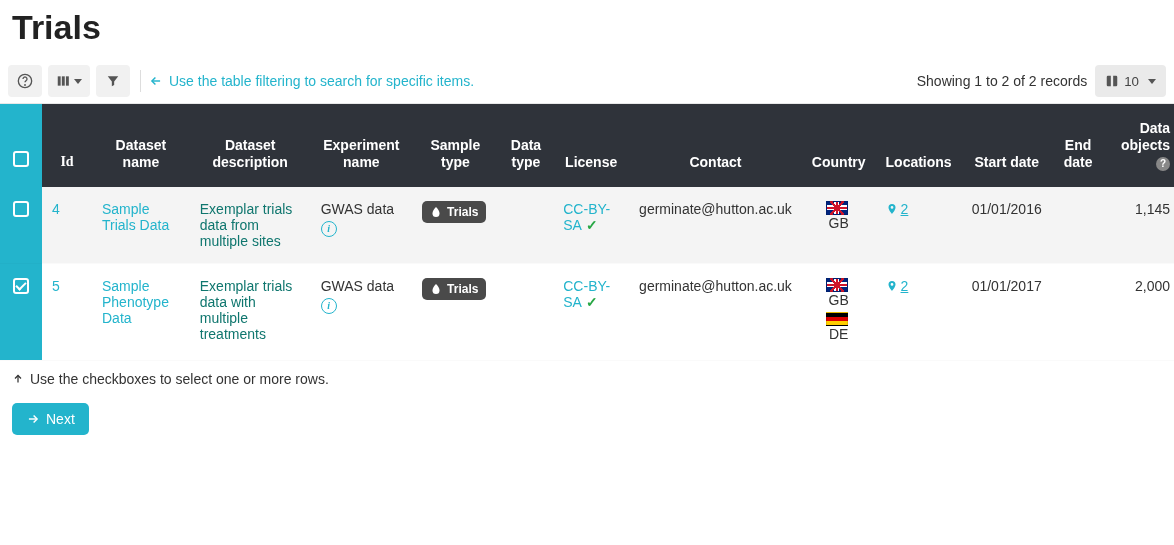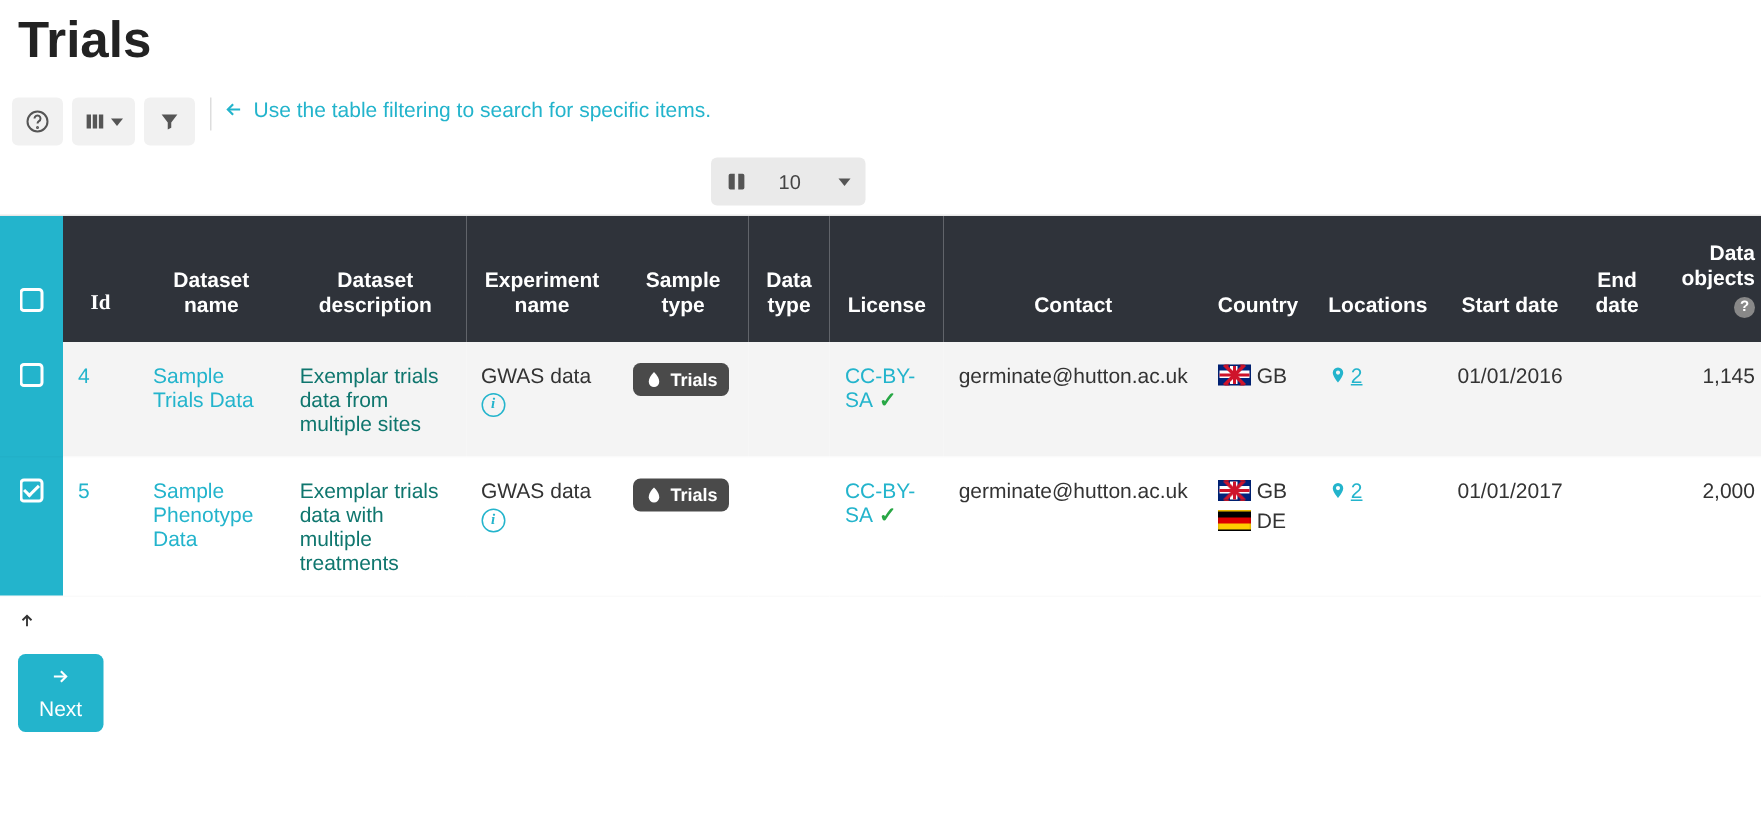--- a/index.html
+++ b/index.html
@@ -1,25 +1,25 @@
 <!DOCTYPE html>
 <html><head>
 <meta charset="utf-8">
 <style>
   * { box-sizing: border-box; margin: 0; padding: 0; }
   body { font-family: -apple-system, BlinkMacSystemFont, "Segoe UI", Arial, sans-serif; font-size: 14px; color: #333; background: #fff; }
   .container { width: 1174px; }
   .page-title { font-size: 34px; font-weight: 700; padding: 8px 12px 12px; color: #222; }
-  .toolbar { display: flex; align-items: flex-start; padding: 6px 8px; border-bottom: 1px solid #e8e8e8; }
+  .toolbar { display: flex; align-items: center; padding: 6px 8px; border-bottom: 1px solid #e8e8e8; }
   .tb-btn { display: inline-flex; align-items: center; justify-content: center; height: 32px; min-width: 34px; padding: 0 8px; border: none; background: #f1f1f1; border-radius: 4px; margin-right: 6px; cursor: pointer; color: #555; }
   .tb-sep { width: 1px; height: 22px; background: #ddd; margin: 0 4px; }
   .hint { display: inline-flex; align-items: center; color: #23b4cc; font-size: 14px; margin-left: 4px; }
   .hint svg { margin-right: 6px; }
   .right-stats { margin-left: auto; color: #333; font-size: 14px; padding-right: 8px; }
-  .pager-btn { display: inline-flex; align-items: center; height: 32px; padding: 0 10px; background: #eaeaea; border: none; border-radius: 4px; cursor: pointer; color: #444; gap: 21px; margin-top: 40px; }
+  .pager-btn { display: inline-flex; align-items: center; height: 32px; padding: 0 10px; background: #eaeaea; border: none; border-radius: 4px; cursor: pointer; color: #444; gap: 5px; }
   .caret { display:inline-block; width:0; height:0; border-left:4px solid transparent; border-right:4px solid transparent; border-top:5px solid #555; margin-left:4px; vertical-align: middle; }
 
   .table-wrap { overflow-x: auto; width: 100%; }
   
   .table-wrap::-webkit-scrollbar { height: 12px; }
   .table-wrap::-webkit-scrollbar-thumb { background: #c9c9c9; border-radius: 2px; }
   .table-wrap::-webkit-scrollbar-track { background: #f0f0f0; }
 
   table { border-collapse: collapse; width: 1180px; min-width: 1180px; }
   thead th { background: #2f333a; color: #fff; font-weight: 700; font-size: 14px; text-align: center; padding: 16px 10px; vertical-align: bottom; line-height: 1.2; }
@@ -46,28 +46,28 @@
   .flag-gb { background:
     linear-gradient(#cf142b,#cf142b) center/100% 2px no-repeat,
     linear-gradient(#cf142b,#cf142b) center/2px 100% no-repeat,
     linear-gradient(45deg, transparent 45%, #cf142b 45%, #cf142b 55%, transparent 55%),
     linear-gradient(-45deg, transparent 45%, #cf142b 45%, #cf142b 55%, transparent 55%),
     linear-gradient(#fff,#fff) center/100% 5px no-repeat,
     linear-gradient(#fff,#fff) center/5px 100% no-repeat,
     #00247d; }
   .flag-de { background: linear-gradient(#000 0 33%, #dd0000 33% 66%, #ffce00 66% 100%); }
 
-  .country-line { display: flex; align-items: center; gap: 0; margin-bottom: 4px; }
+  .country-line { display: flex; align-items: center; gap: 0; margin-bottom: 4px; flex-direction: column; }
 
   .loc { display: inline-flex; align-items: center; gap: 3px; color: #23b4cc; }
 
   .info-icon { display:inline-flex; align-items:center; justify-content:center; width:16px; height:16px; border:1.5px solid #23b4cc; border-radius:50%; color:#23b4cc; font-size:10px; font-style: italic; font-weight:bold; font-family: serif; margin-top:4px; }
 
   .below-hint { display: flex; align-items: center; gap: 6px; padding: 10px 12px; font-size: 14px; color: #333; }
-  .next-btn { display: inline-flex; align-items: center; gap: 6px; background: #23b4cc; color: #fff; border: none; border-radius: 5px; padding: 8px 14px; font-size: 14px; font-weight: 500; cursor: pointer; margin: 6px 12px 12px; flex-direction: column; }
+  .next-btn { display: inline-flex; align-items: center; gap: 6px; background: #23b4cc; color: #fff; border: none; border-radius: 5px; padding: 8px 14px; font-size: 14px; font-weight: 500; cursor: pointer; margin: 6px 12px 12px; }
 
   .col-id { width: 50px; font-family: Liberation Serif, serif; }
   .col-data-objects .qmark { display:inline-flex; width:14px; height:14px; border-radius:50%; background:#888; color:#fff; font-size:10px; align-items:center; justify-content:center; margin-left:3px; }
 </style>
 </head>
 <body>
 
 <div class="container">
   <h1 class="page-title">Trials</h1>
 
@@ -93,20 +93,21 @@
         </svg>
     </button>
     <span class="tb-sep"></span>
     <span class="hint">
       <svg width="14" height="14" viewBox="0 0 24 24" fill="none" stroke="#23b4cc" stroke-width="2.5">
           <path d="M19 12H5"></path>
           <path d="M11 18l-6-6 6-6"></path>
         </svg>
       <span>Use the table filtering to search for specific items.</span>
     </span>
+    <span class="right-stats">Showing 1 to 2 of 2 records</span>
     <button class="pager-btn">
       <svg width="14" height="14" viewBox="0 0 24 24" fill="#555">
           <path d="M3 5a2 2 0 0 1 2-2h5v18H5a2 2 0 0 1-2-2V5zm11-2h5a2 2 0 0 1 2 2v14a2 2 0 0 1-2 2h-5V3z"></path>
         </svg>
       <span>10</span>
       <span class="caret"></span>
     </button>
   </div>
 
   <div class="table-wrap">
@@ -198,20 +199,21 @@
           </tr>
         </tbody>
     </table>
   </div>
 
   <div class="below-hint">
     <svg width="12" height="12" viewBox="0 0 24 24" fill="none" stroke="#333" stroke-width="2.5">
         <path d="M12 19V5"></path>
         <path d="M6 11l6-6 6 6"></path>
       </svg>
+    <span>Use the checkboxes to select one or more rows.</span>
   </div>
 
   <button class="next-btn">
     <svg width="14" height="14" viewBox="0 0 24 24" fill="none" stroke="#fff" stroke-width="2.5">
         <path d="M5 12h14"></path>
         <path d="M13 6l6 6-6 6"></path>
       </svg>
     <span>Next</span>
   </button>
 </div>

